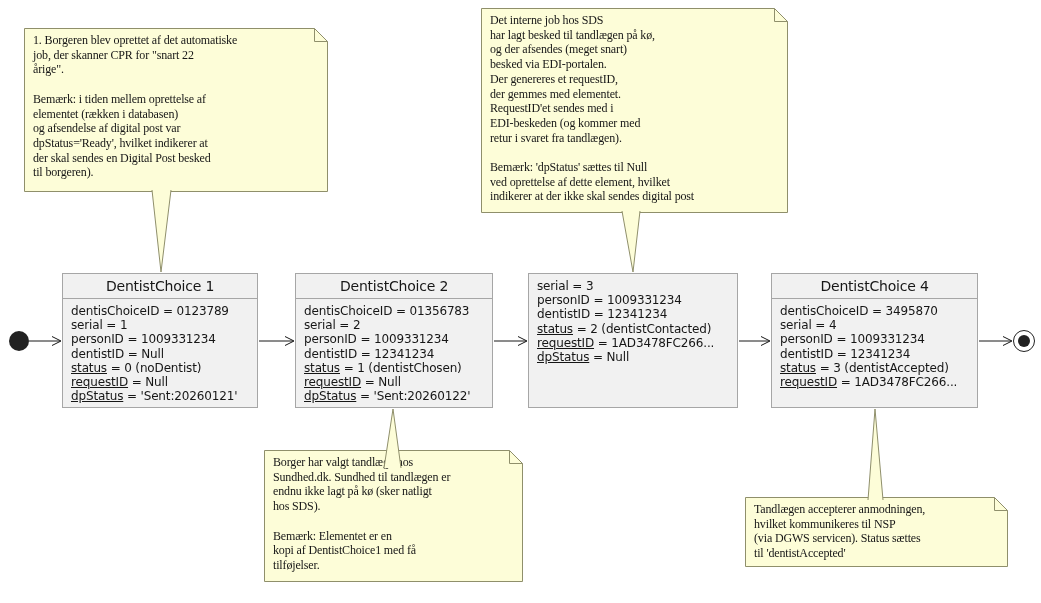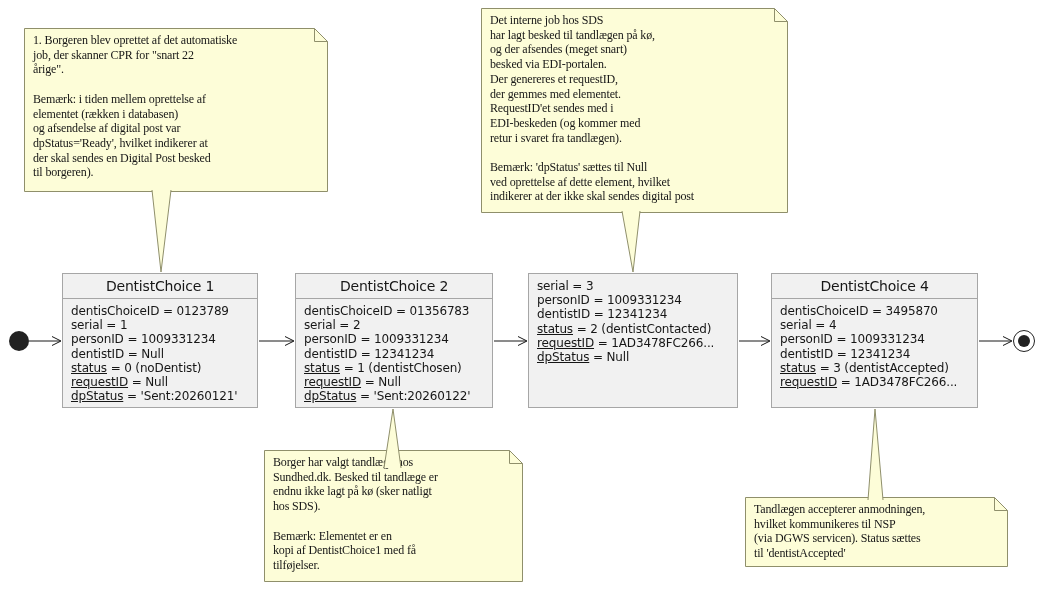--- a/index.html
+++ b/index.html
@@ -79,21 +79,21 @@
     </div>
   </div>
 
   <div class="note" style="left:264px;top:450px;width:223px;height:132px">
     <svg class="note-bg" width="259" height="132">
       <path class="npaper" d="M0.5,0.5 L245.5,0.5 L258.5,13.5 L258.5,131.5 L0.5,131.5 Z"></path>
       <path class="nfold" d="M245.5,0.5 L245.5,13.5 L258.5,13.5"></path>
     </svg>
     <div class="note-text">
       <div class="nline">Borger har valgt tandlæge hos</div>
-      <div class="nline">Sundhed.dk. Besked til tandlæge er</div>
+      <div class="nline">Sundhed.dk. Sundhed til tandlægen er</div>
       <div class="nline">endnu ikke lagt på kø (sker natligt</div>
       <div class="nline">hos SDS).</div>
       <div class="nline"></div>
       <div class="nline">Bemærk: Elementet er en</div>
       <div class="nline">kopi af DentistChoice1 med få</div>
       <div class="nline">tilføjelser.</div>
     </div>
   </div>
 
   <div class="note" style="left:745px;top:497px;width:263px;height:70px">

